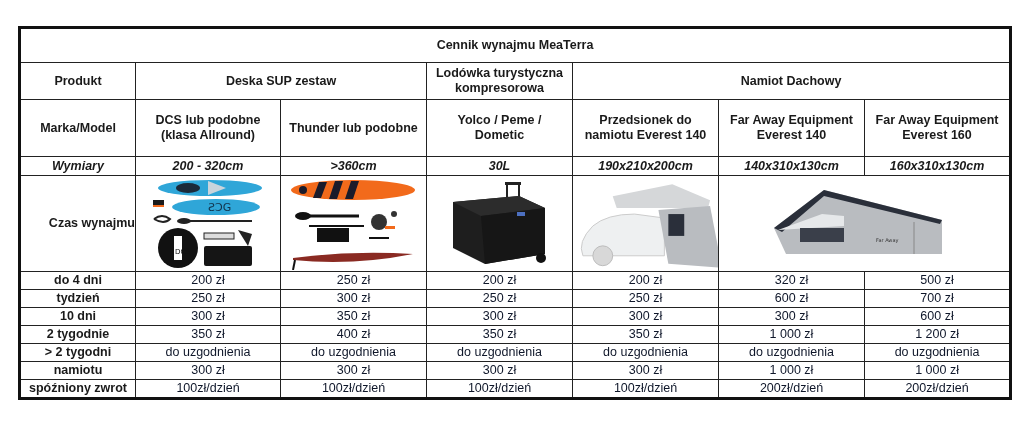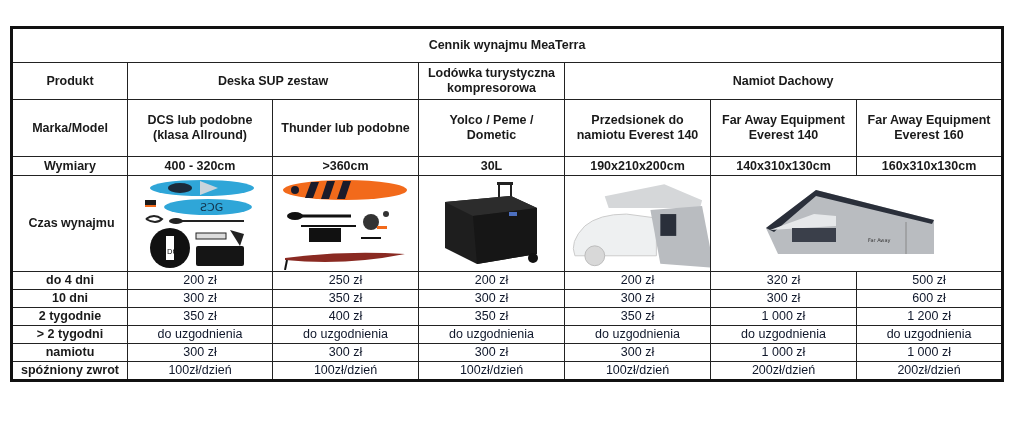--- a/index.html
+++ b/index.html
@@ -1,35 +1,35 @@
 <!DOCTYPE html>
 <html><head>
   <meta charset="utf-8">
   <style>
     html, body { margin: 0; padding: 0; background: #ffffff; }
     body { width: 1024px; height: 431px; position: relative; overflow: hidden;
            font-family: "Liberation Sans", "DejaVu Sans", sans-serif; color: #1a1a1a; }
     table.price {
-      position: absolute; left: 10px; top: 26px; width: 991px;
+      position: absolute; left: 18px; top: 26px; width: 991px;
       border-collapse: collapse; table-layout: fixed;
       border: 3px solid #111;
     }
     table.price td {
       border: 1.5px solid #222; padding: 0 3px; text-align: center;
       vertical-align: middle; font-size: 12.5px; line-height: 15px; overflow: hidden;
       white-space: nowrap;
     }
     td.hdr { font-weight: bold; }
     td.lbl { text-align: left; font-weight: bold; padding-left: 3px; }
     td.val { color: #0f172a; font-weight: normal; }
     tr.r-title td { height: 33px; font-weight: bold; }
     tr.r-prod td { height: 36px; }
     tr.r-model td { height: 56px; }
-    tr.r-dim td { height: 18px; }
-    tr.r-img td { height: 95px; padding: 0; }
+    tr.r-dim td { height: 18px; font-style: italic; }
+    tr.r-img td { height: 95px; padding: 0; text-align: right; }
     tr.r-price td { height: 17px; }
     .img-wrap { width: 100%; height: 95px; position: relative; display: flex; align-items: center; justify-content: center; }
     svg { display: block; }
   </style>
 </head>
 <body>
 
 <table class="price">
   <colgroup>
     <col style="width:116px">
@@ -71,21 +71,21 @@
           <div>Far Away Equipment</div>
           <div>Everest 140</div>
         </td>
     <td class="hdr">
           <div>Far Away Equipment</div>
           <div>Everest 160</div>
         </td>
   </tr>
   <tr class="r-dim">
     <td class="lbl">Wymiary</td>
-    <td class="hdr">400 - 320cm</td>
+    <td class="hdr">200 - 320cm</td>
     <td class="hdr">&gt;360cm</td>
     <td class="hdr">30L</td>
     <td class="hdr">190x210x200cm</td>
     <td class="hdr">140x310x130cm</td>
     <td class="hdr">160x310x130cm</td>
   </tr>
   <tr class="r-img">
     <td class="lbl" style="padding-left:3px">Czas wynajmu</td>
     <td>
       <div class="img-wrap">
@@ -170,20 +170,29 @@
   <tr class="r-price">
     <td class="lbl">do 4 dni</td>
     <td class="val">200 zł</td>
     <td class="val">250 zł</td>
     <td class="val">200 zł</td>
     <td class="val">200 zł</td>
     <td class="val">320 zł</td>
     <td class="val">500 zł</td>
   </tr>
   <tr class="r-price">
+    <td class="lbl">tydzień</td>
+    <td class="val">250 zł</td>
+    <td class="val">300 zł</td>
+    <td class="val">250 zł</td>
+    <td class="val">250 zł</td>
+    <td class="val">600 zł</td>
+    <td class="val">700 zł</td>
+  </tr>
+  <tr class="r-price">
     <td class="lbl">10 dni</td>
     <td class="val">300 zł</td>
     <td class="val">350 zł</td>
     <td class="val">300 zł</td>
     <td class="val">300 zł</td>
     <td class="val">300 zł</td>
     <td class="val">600 zł</td>
   </tr>
   <tr class="r-price">
     <td class="lbl">2 tygodnie</td>

